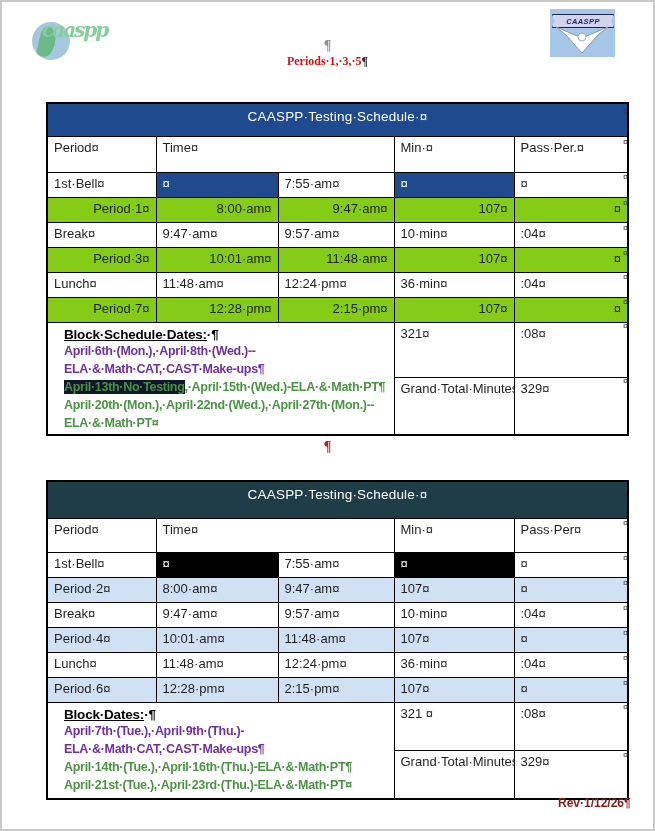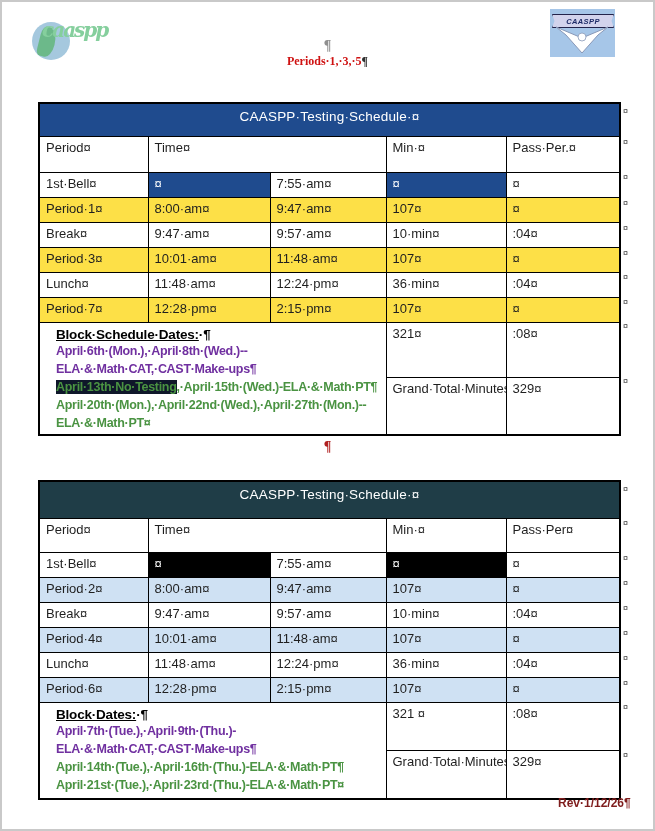--- a/index.html
+++ b/index.html
@@ -28,34 +28,34 @@
             font-size:14px;color:#8f8f8f;}
   .h-periods{font-family:"Liberation Serif",serif;font-weight:bold;font-size:12px;}
   .h1{top:52px;color:#cf1212;}
   .h1 .trail{color:#2e2e2e;}
   .pilcrow2{top:437px;font-family:"Liberation Serif",serif;font-weight:bold;
             font-size:14px;color:#b02020;}
   .h2{top:453px;color:#a32525;}
   .h2 .trail{color:#a32525;}
 
   
-  table.sched{position:absolute;left:36px;border-collapse:collapse;table-layout:fixed;
+  table.sched{position:absolute;left:44px;border-collapse:collapse;table-layout:fixed;
               width:581px;border:2px solid #000;}
   .t1{top:100px;}
   .t2{top:478px;}
   .sched td{border:1px solid #000;font-size:13px;padding:3px 6px;vertical-align:top;
             overflow:hidden;white-space:nowrap;}
   .sched td.band{height:24px;text-align:center;color:#fff;font-size:13.5px;
                  letter-spacing:.2px;padding-top:5px;vertical-align:top;}
   .t1 td.band{background:#1f4b8e;}
   .t2 td.band{background:#1f3d47;height:28px;}
   .sched tr.hdr td{height:29px;}
   .t2 tr.hdr td{height:27px;}
   .sched tr.data td{height:18px;}
-  .t1 tr.alt td{background:#fde047;}
+  .t1 tr.alt td{background:#84cc16;text-align:right;}
   .t2 tr.alt td{background:#cfe1f3;}
   .t1 td.darkcell{background:#1f4b8e;color:#fff;}
   .t2 td.darkcell{background:#000;color:#fff;}
 
   
   td.blockcell{white-space:normal !important;vertical-align:top;padding:4px 6px 2px 16px;}
   .blk-title{font-size:13.5px;font-weight:bold;color:#000;letter-spacing:-.2px;}
   .blk-title .u{text-decoration:underline;}
   .blk-line{font-size:12.5px;font-weight:bold;line-height:18px;letter-spacing:-.3px;}
   .purple{color:#7030a0;}

